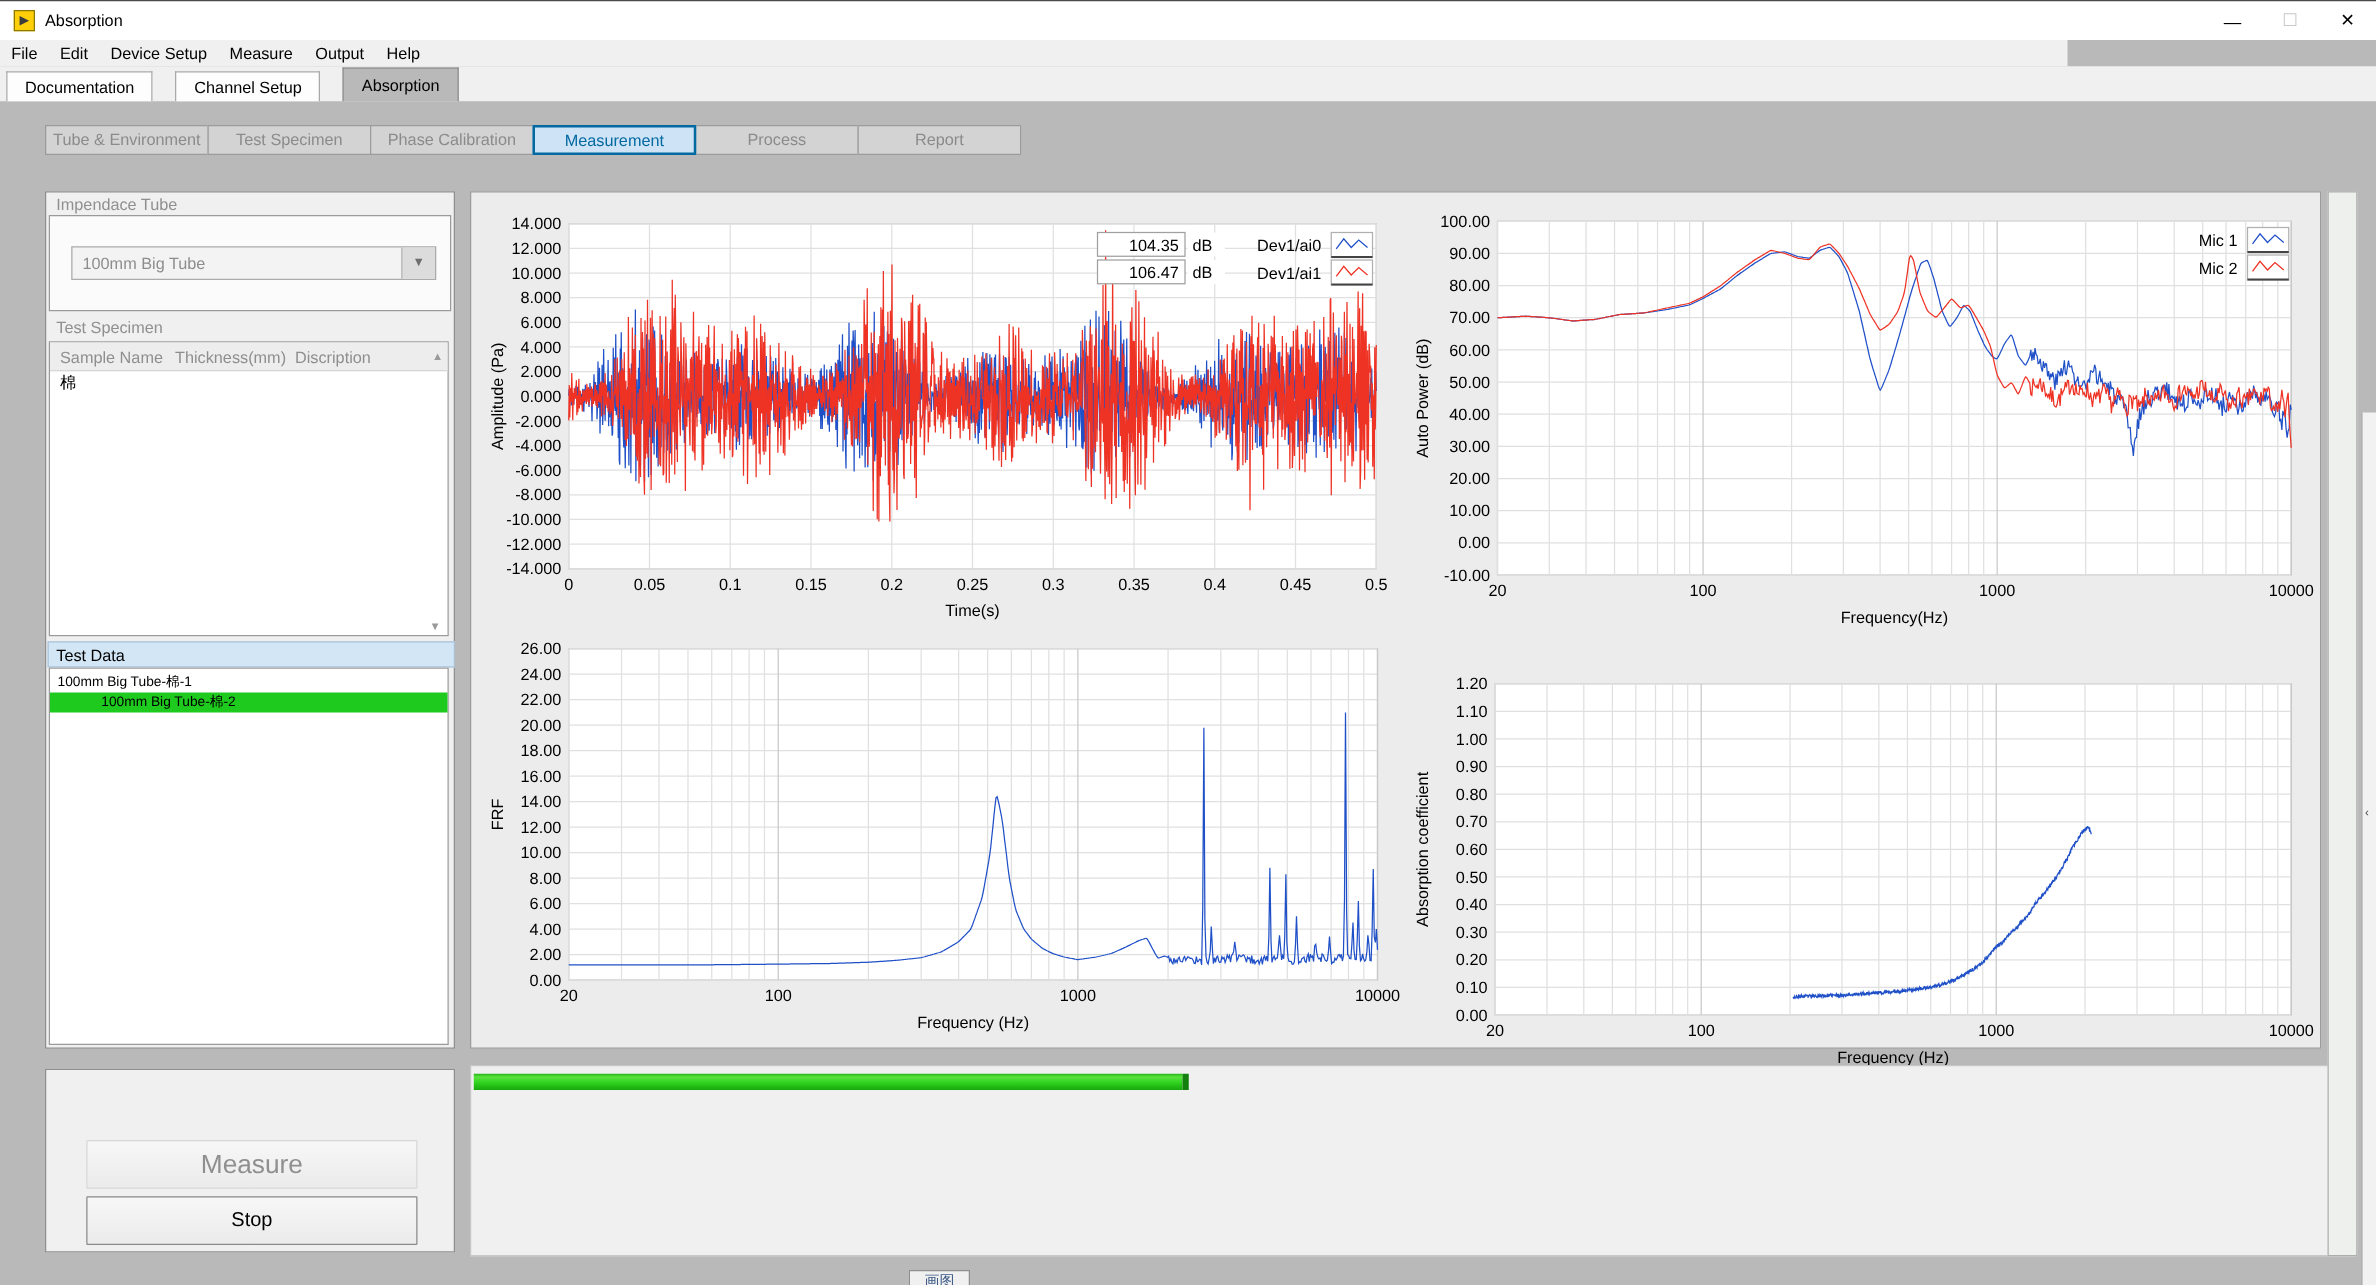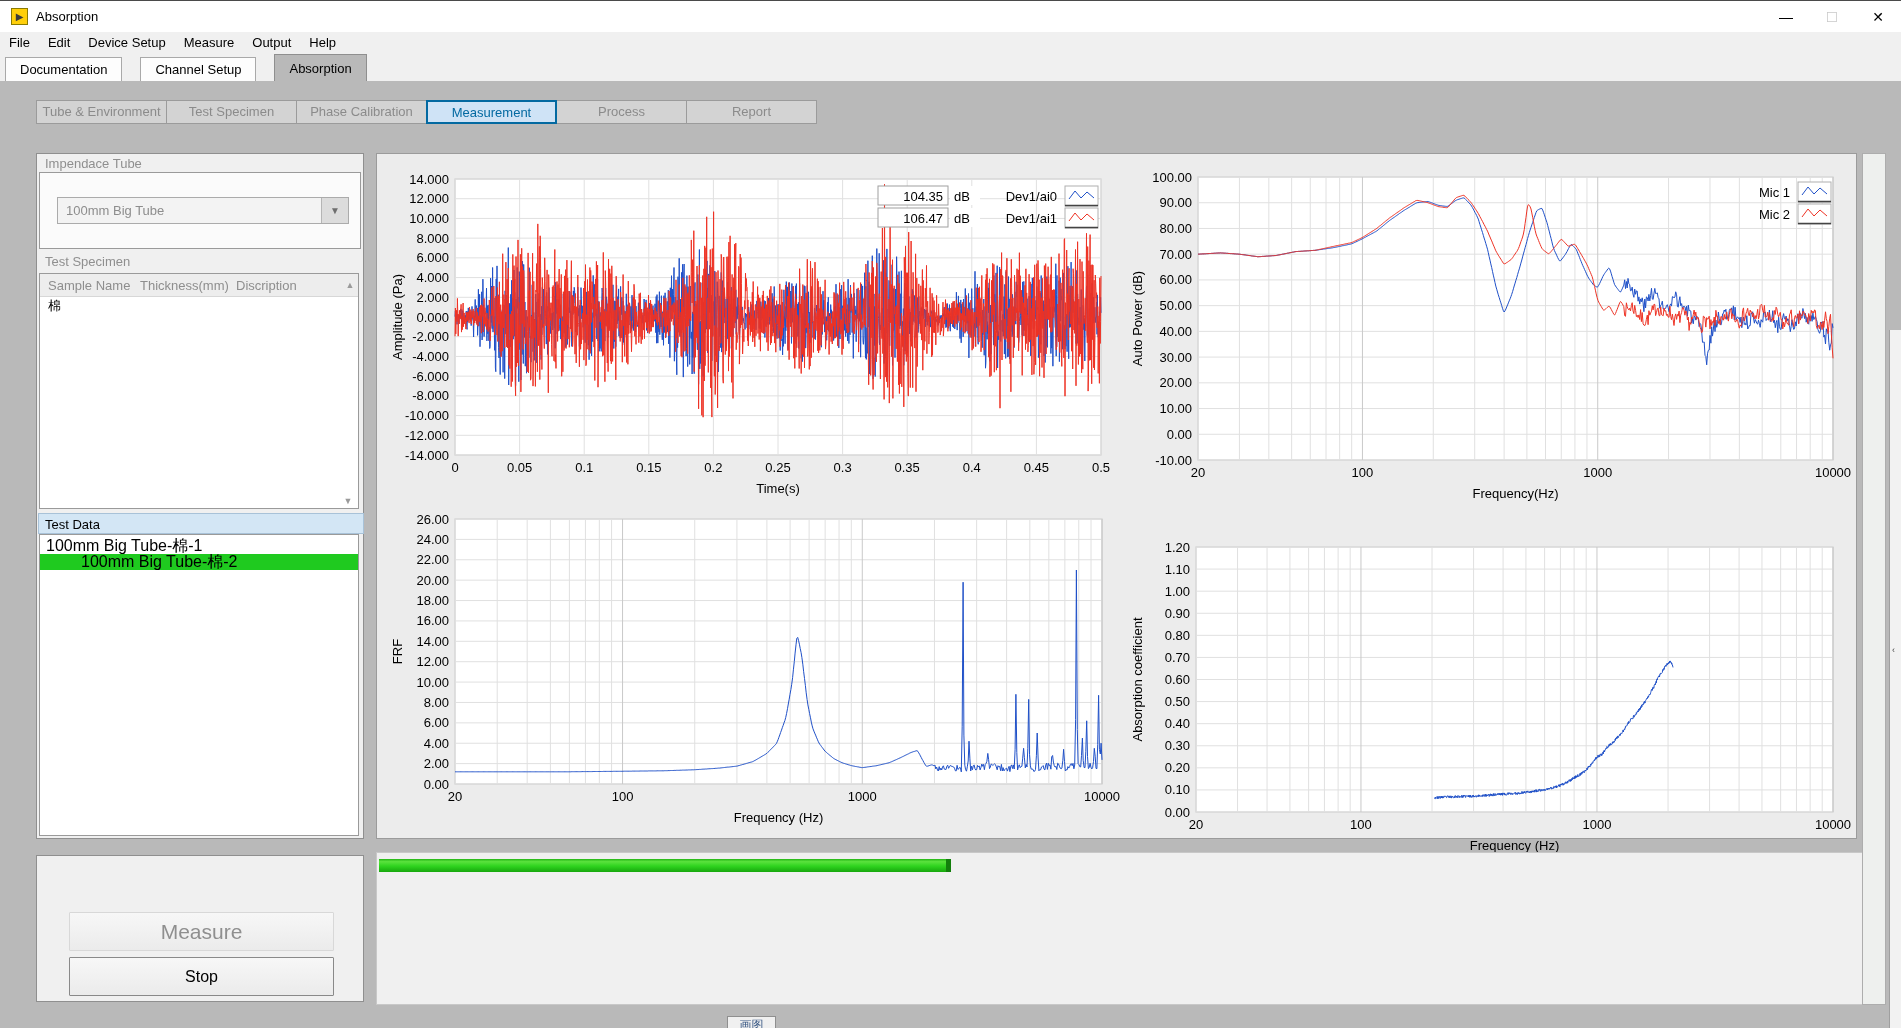--- a/index.html
+++ b/index.html
@@ -9,21 +9,21 @@
     font-family:"Liberation Sans","DejaVu Sans",sans-serif;
     -webkit-font-smoothing:antialiased;color:#000;
   }
   
   .titlebar{position:absolute;left:0;top:0;width:1901px;height:32px;background:#ffffff;border-top:1px solid #4a4a4a;box-sizing:border-box;display:flex;align-items:center;}
   .app-icon{width:17px;height:17px;margin-left:11px;background:#ffcf0a;border:1px solid #8a7a00;display:flex;align-items:center;justify-content:center;font-size:10px;color:#3c3c3c;box-sizing:border-box;}
   .win-title{margin-left:8px;font-size:13px;}
   .win-controls{margin-left:auto;display:flex;height:100%;}
   .win-btn{width:46px;height:100%;display:flex;align-items:center;justify-content:center;font-size:14px;cursor:default;}
   .win-btn.max{color:#c9c9c9;}
-  .menubar{position:absolute;left:0;top:32px;width:1901px;height:21px;background:#f0f0f0;display:flex;align-items:center;font-size:13px;}
+  .menubar{position:absolute;left:0;top:32px;width:1654px;height:21px;background:#f0f0f0;display:flex;align-items:center;font-size:13px;}
   .menu-item{padding:2px 9px;}
   
   .tabstrip{position:absolute;left:0;top:53px;width:1901px;height:28px;background:#f0f0f0;}
   .tabrow{position:absolute;left:5px;bottom:0;display:flex;align-items:flex-end;gap:16px;}
   .tab{height:24px;line-height:24px;padding:0 14px;font-size:13px;background:#fdfdfd;border:1px solid #a9a9a9;border-bottom:none;margin-right:2px;box-sizing:border-box;}
   .tab.selected{height:27px;line-height:27px;background:#b9b9b9;border-color:#8f8f8f;position:relative;z-index:2;}
   
   .subtabs{position:absolute;left:36px;top:100px;display:flex;}
   .subtab{width:131px;height:24px;line-height:22px;text-align:center;font-size:13px;color:#8b8b8b;background:#d3d3d3;border:1px solid #9b9b9b;box-sizing:border-box;margin-right:-1px;}
   .subtab.selected{background:#cfe3f6;border:2px solid #0369a1;color:#0369a1;z-index:2;position:relative;}
@@ -38,21 +38,21 @@
   .spec-header{display:flex;height:22px;background:#ededed;border-bottom:1px solid #d7d7d7;font-size:13px;color:#8e8e8e;align-items:center;}
   .spec-header .c1{width:92px;padding-left:8px;}
   .spec-header .c2{width:96px;}
   .spec-header .c3{flex:1;}
   .spec-scroll{width:16px;text-align:center;color:#9a9a9a;font-size:9px;}
   .spec-row{display:flex;height:18px;font-size:13px;align-items:center;}
   .spec-row .c1{width:92px;padding-left:8px;}
   .spec-down{position:absolute;right:2px;bottom:2px;width:16px;text-align:center;color:#9a9a9a;font-size:9px;}
   .testdata-bar{position:absolute;left:1px;top:359px;width:326px;height:21px;background:#d3e6f5;font-size:13px;line-height:21px;padding-left:6px;box-sizing:border-box;border:1px solid #a8c2d8;}
   .testdata-list{position:absolute;left:2px;top:380px;width:320px;height:302px;background:#ffffff;border:1px solid #9a9a9a;box-sizing:border-box;padding-top:3px;}
-  .td-item{height:16px;line-height:16px;font-size:16px;padding-left:6px;white-space:nowrap;}
+  .td-item{height:16px;line-height:16px;font-size:11px;padding-left:6px;white-space:nowrap;}
   .td-item.selected{background:#1fca1f;padding-left:41px;}
   
   .btn-panel{position:absolute;left:36px;top:855px;width:328px;height:147px;background:#f0f0f0;border:1px solid #8f8f8f;box-sizing:border-box;}
   .ctl-btn{position:absolute;left:32px;width:265px;height:39px;background:linear-gradient(180deg,#f7f7f7,#ebebeb);border:1px solid #d8d8d8;box-sizing:border-box;display:flex;align-items:center;justify-content:center;border-radius:1px;}
   .ctl-btn.arm{top:11px;font-size:15px;color:#a6a6a6;}
   .ctl-btn.measure{top:56px;font-size:21px;color:#8f8f8f;}
   .ctl-btn.stop{top:101px;font-size:16px;color:#000;border:1px solid #898989;}
   
   .chart-panel{position:absolute;left:376px;top:153px;width:1481px;height:686px;background:#ececec;border:1px solid #9b9b9b;box-sizing:border-box;}
   .right-strip{position:absolute;left:1862px;top:153px;width:24px;height:852px;background:#eef0ee;border:1px solid #adadad;box-sizing:border-box;}

